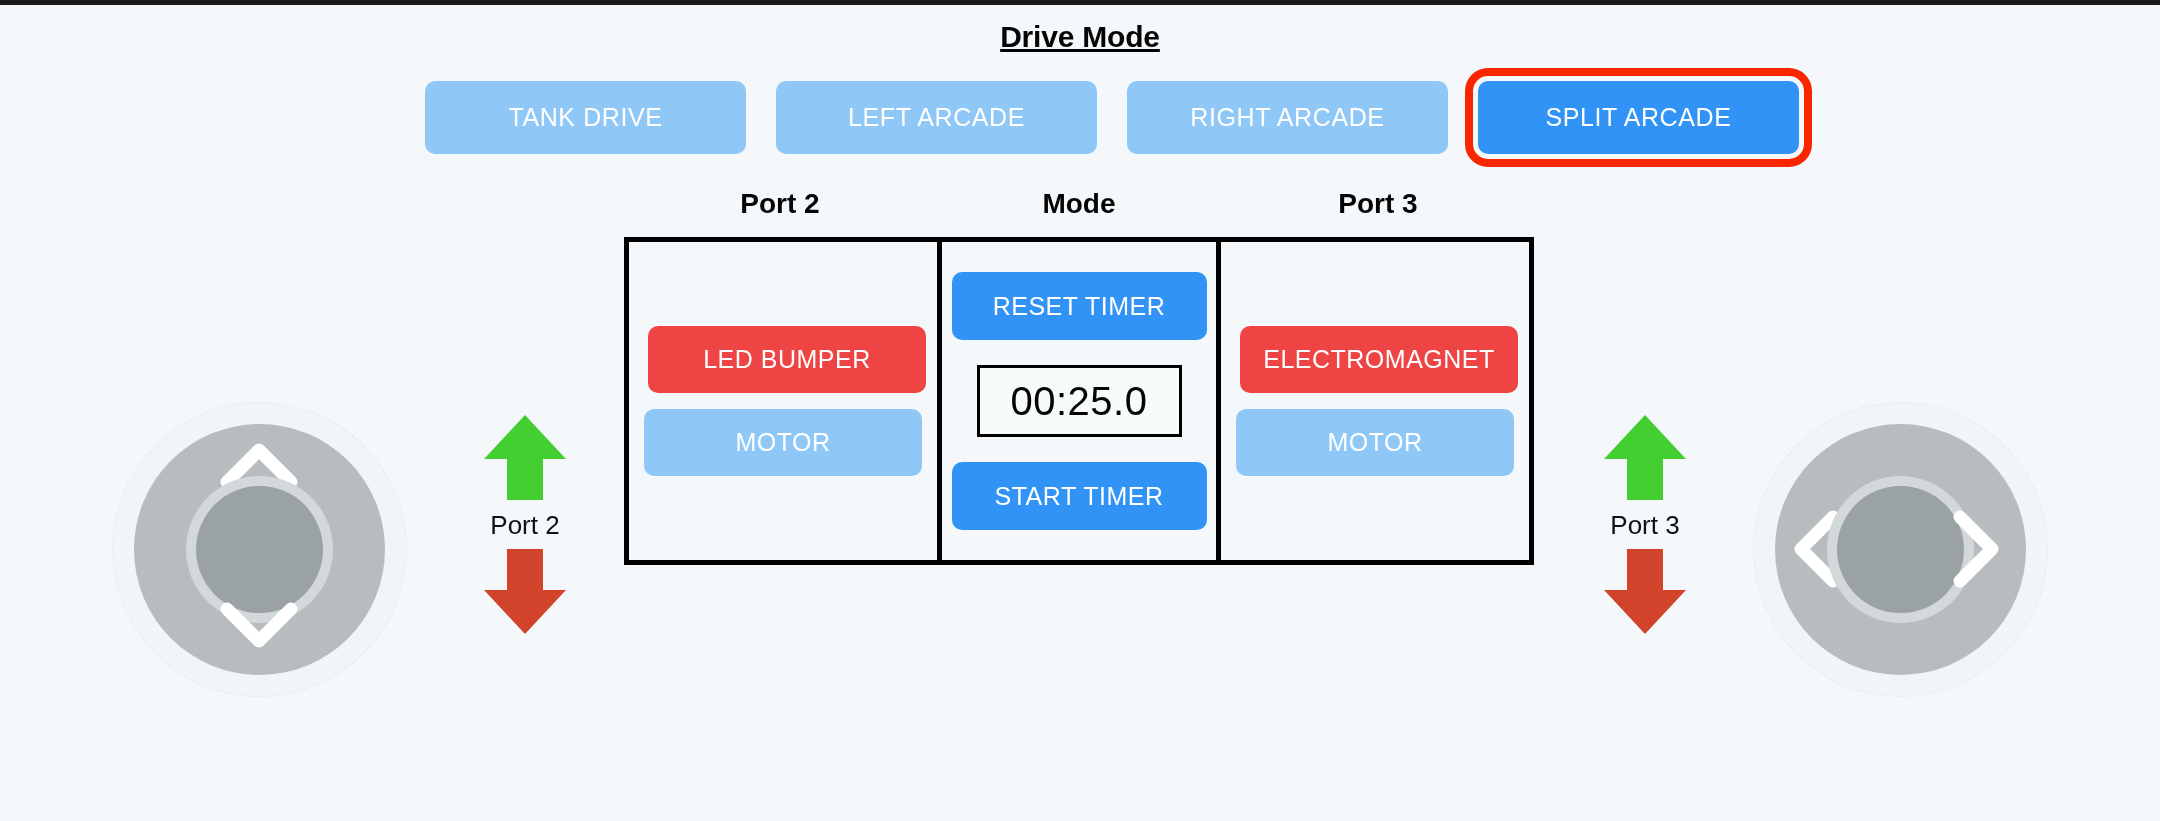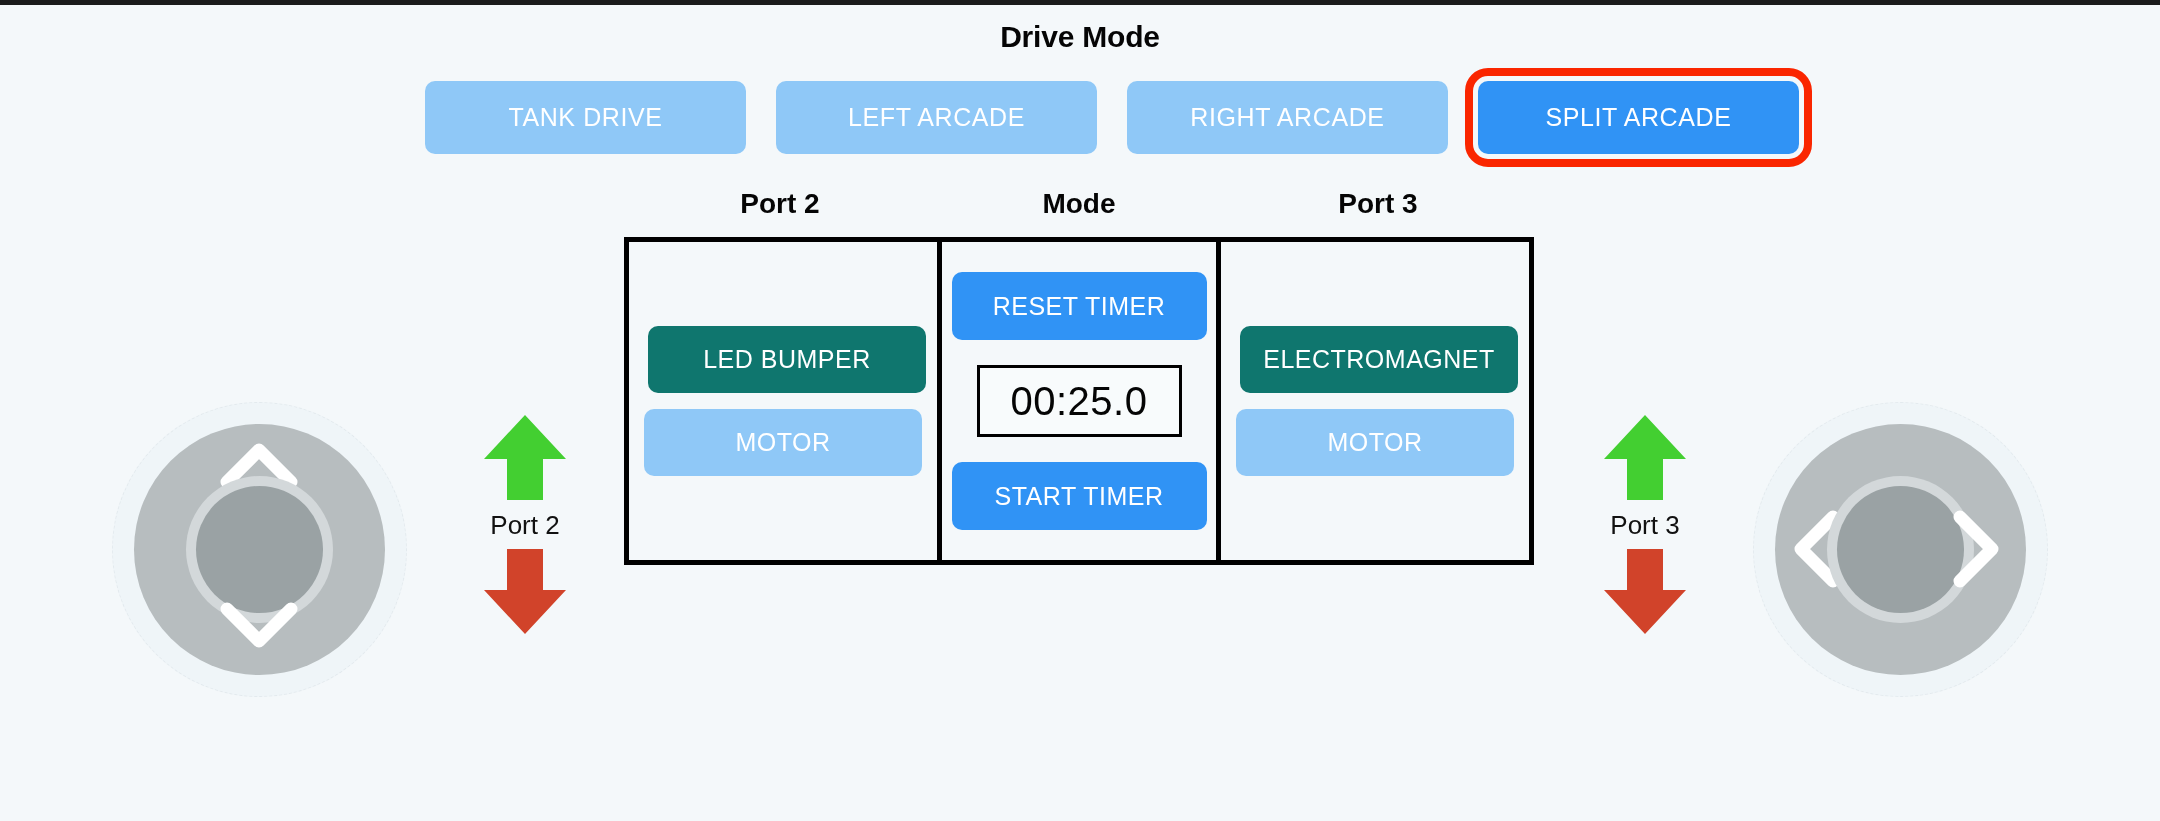--- a/index.html
+++ b/index.html
@@ -28,20 +28,21 @@
   #drive-mode-title {
     position: absolute;
     top: 20px;
     left: 0;
     width: 2160px;
     text-align: center;
     font-size: 30px;
     font-weight: bold;
     color: #050505;
     letter-spacing: -0.2px;
+    text-decoration: underline;
   }
 
   #mode-button-row {
     position: absolute;
     top: 81px;
     left: 425px;
     display: flex;
     gap: 30px;
   }
 
@@ -129,21 +130,21 @@
     font-size: 25px;
     font-family: "Liberation Sans", sans-serif;
     letter-spacing: 0.5px;
     display: flex;
     align-items: center;
     justify-content: center;
     cursor: pointer;
     text-transform: uppercase;
   }
 
-  .device-button.on { background: #0f766e; margin-left: 8px; }
+  .device-button.on { background: #ef4444; margin-left: 8px; }
 
   .timer-button {
     width: 255px;
     height: 68px;
     border-radius: 10px;
     border: none;
     background: #3093f5;
     color: #ffffff;
     font-size: 25px;
     font-family: "Liberation Sans", sans-serif;

